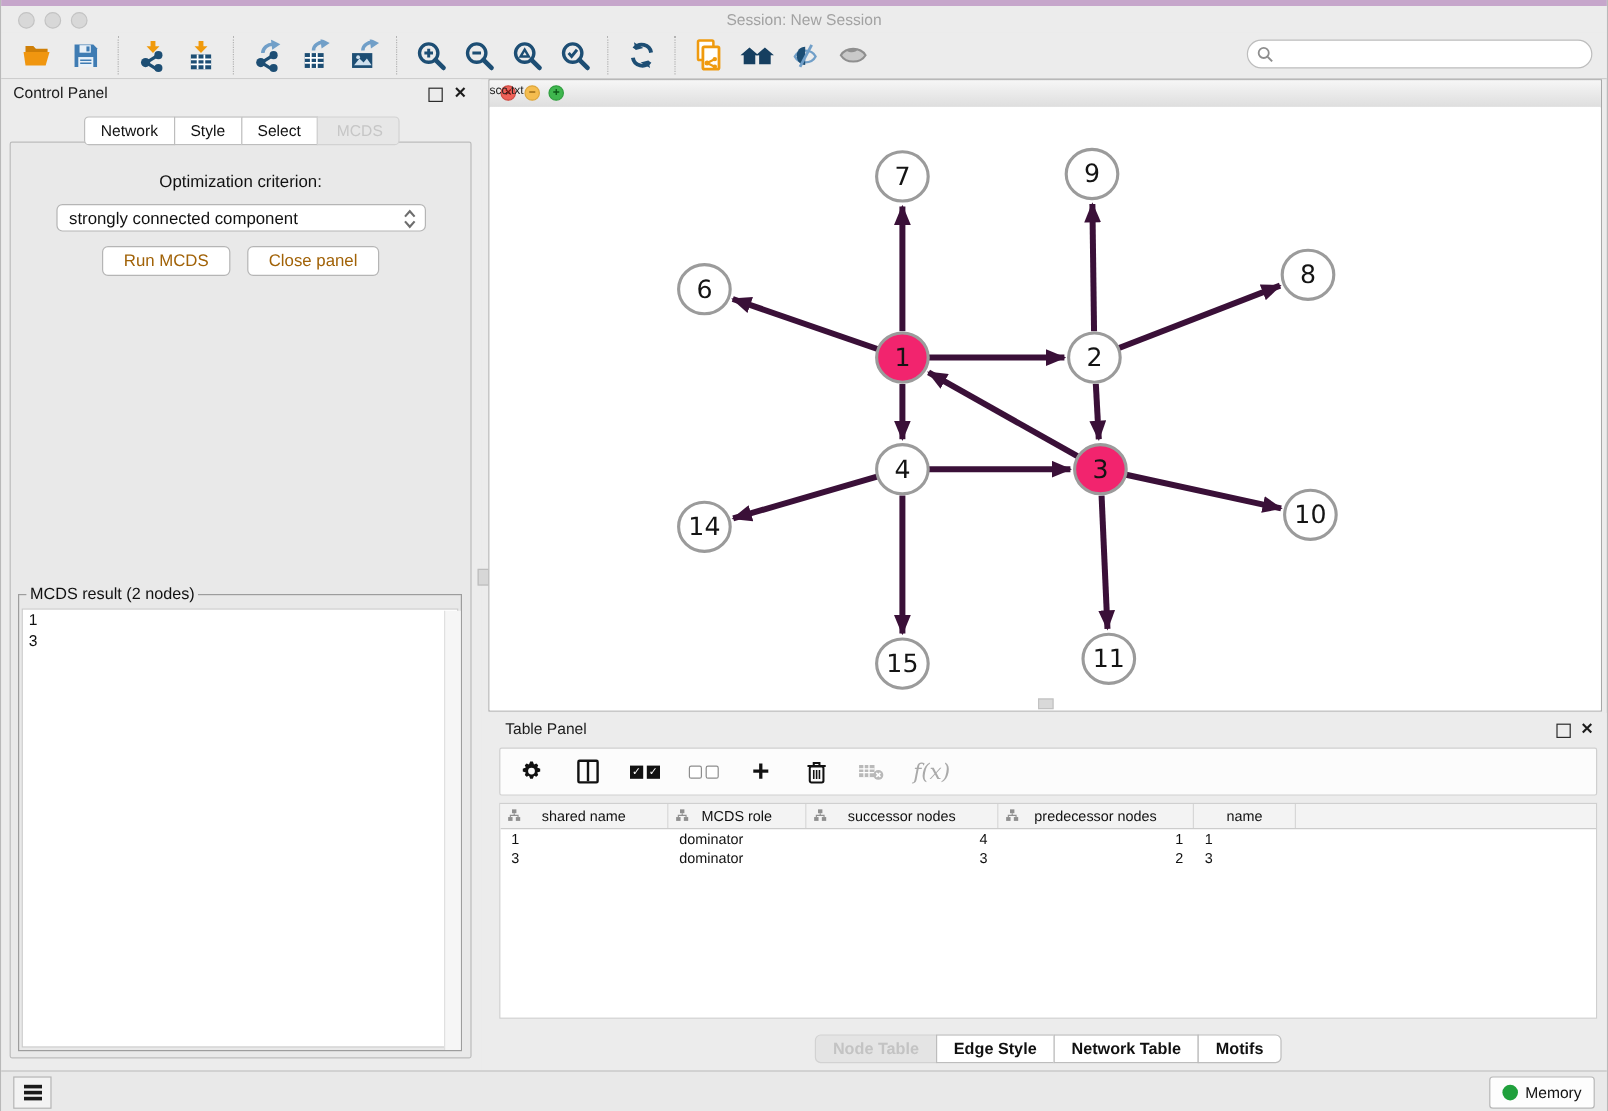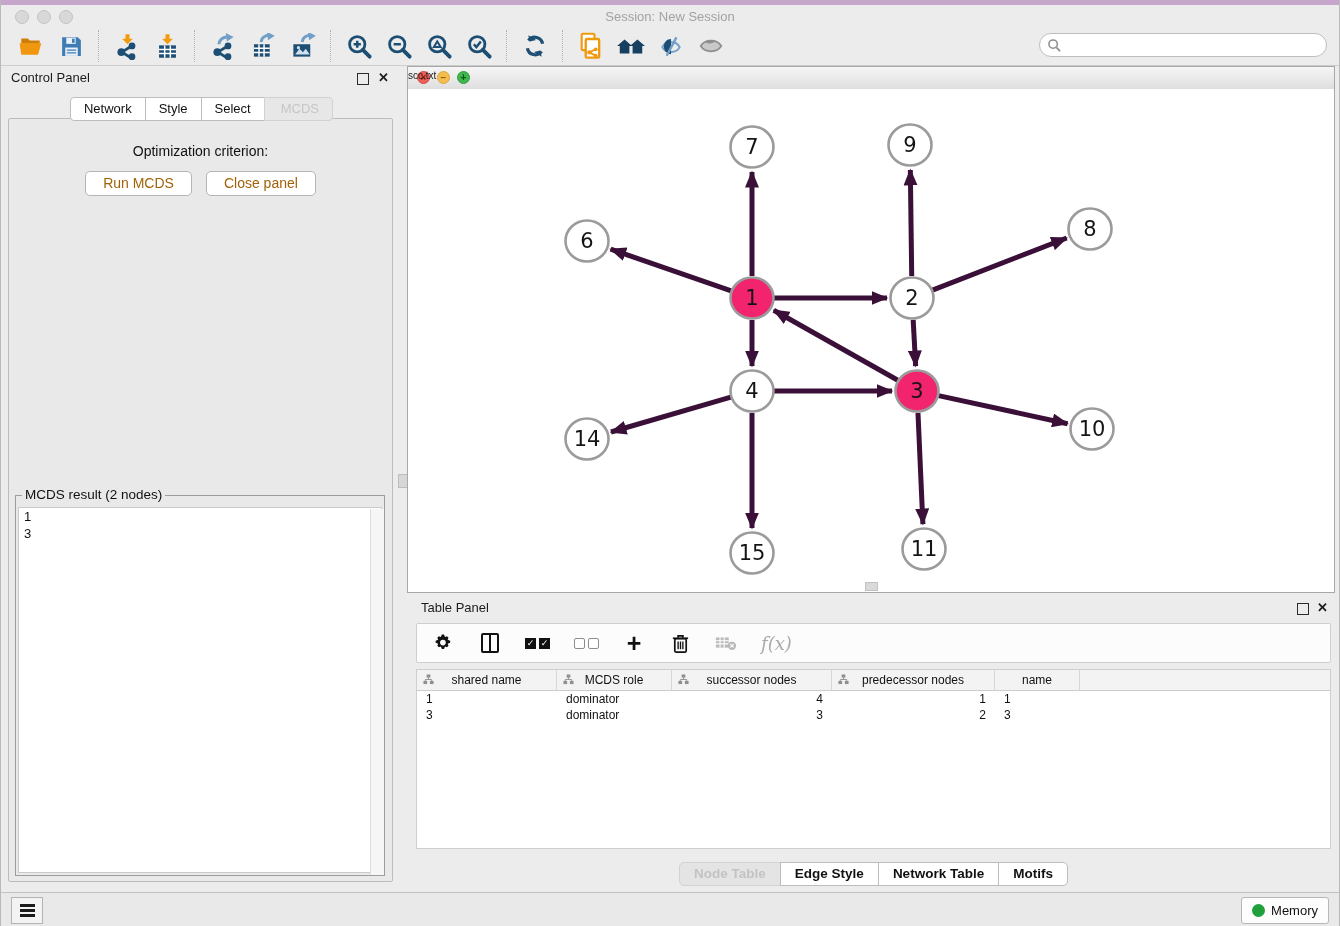--- a/index.html
+++ b/index.html
@@ -246,20 +246,29 @@
   <div class="panel-float cp-float"></div>
   <div class="panel-close cp-close">✕</div>
   <div class="cp-tabs">
       <div class="cp-tab">Network</div>
       <div class="cp-tab">Style</div>
       <div class="cp-tab">Select</div>
       <div class="cp-tab active">MCDS</div>
     </div>
   <div class="cp-body">
     <div class="opt-label">Optimization criterion:</div>
+    <div class="criterion-select">
+      <span>strongly connected component</span>
+      <span class="spin">
+        <svg width="11" height="17" viewBox="0 0 11 17">
+            <path d="M1.5 6.5L5.5 2l4 4.5" fill="none" stroke="#6e6e6e" stroke-width="1.8"></path>
+            <path d="M1.5 10.5l4 4.5 4-4.5" fill="none" stroke="#6e6e6e" stroke-width="1.8"></path>
+          </svg>
+      </span>
+    </div>
     <div class="cp-buttons">
       <button class="btn">Run MCDS</button>
       <button class="btn">Close panel</button>
     </div>
     <div class="result-fieldset">
       <div class="result-legend">MCDS result (2 nodes)</div>
       <div class="result-inner">
           <div class="result-item">1</div>
           <div class="result-item">3</div>
         </div>

